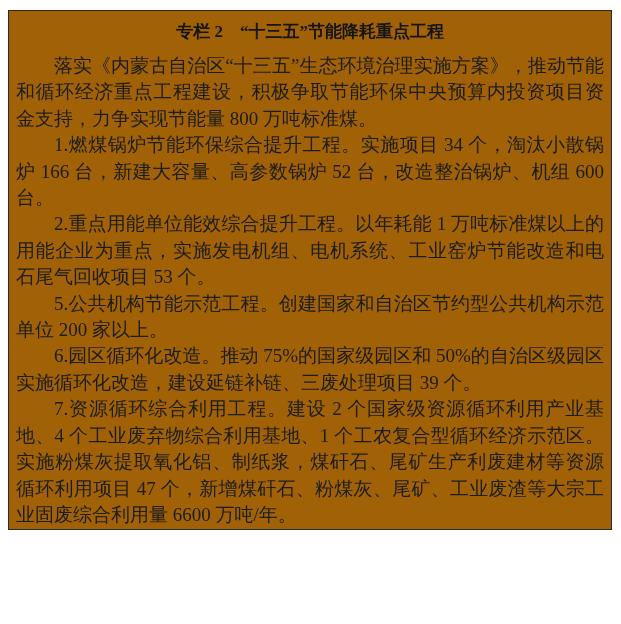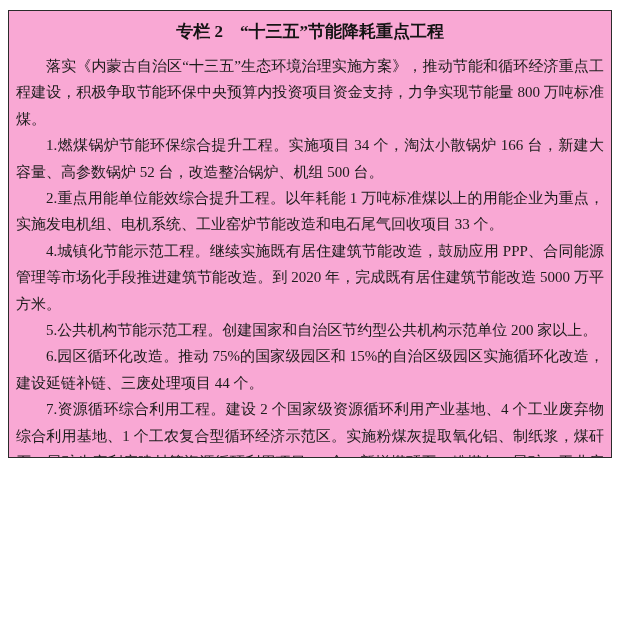--- a/index.html
+++ b/index.html
@@ -12,59 +12,58 @@
     background: #ffffff;
     position: relative;
     overflow: hidden;
     font-family: "Liberation Serif", "DejaVu Serif", serif;
   }
   .panel {
     position: absolute;
     left: 8px;
     top: 10px;
     width: 604px;
-    height: 448px;
+    height: 520px;
     box-sizing: border-box;
     border: 1.7px solid #2b2b2b;
-    background: #f9a8d4;
+    background: #a16207;
     padding: 7px 7px 0 7px;
     color: #1c1c1c;
     overflow: hidden;
   }
   .panel-title {
     margin: 0 0 7px 0;
     text-align: center;
     font-weight: bold;
     font-size: 17px;
     line-height: 28px;
     color: #141414;
   }
   .para {
     margin: 0;
-    font-size: 15px;
+    font-size: 19px;
     line-height: 26.4px;
     text-align: justify;
     text-justify: inter-ideograph;
     text-indent: 2em;
     word-break: break-all;
   }
 </style>
 </head>
 <body>
 
 <div class="panel">
   <h2 class="panel-title">专栏 2　“十三五”节能降耗重点工程</h2>
 
   <p class="para">落实《内蒙古自治区“十三五”生态环境治理实施方案》，推动节能和循环经济重点工程建设，积极争取节能环保中央预算内投资项目资金支持，力争实现节能量 800 万吨标准煤。</p>
 
-  <p class="para">1.燃煤锅炉节能环保综合提升工程。实施项目 34 个，淘汰小散锅炉 166 台，新建大容量、高参数锅炉 52 台，改造整治锅炉、机组 500 台。</p>
+  <p class="para">1.燃煤锅炉节能环保综合提升工程。实施项目 34 个，淘汰小散锅炉 166 台，新建大容量、高参数锅炉 52 台，改造整治锅炉、机组 600 台。</p>
 
-  <p class="para">2.重点用能单位能效综合提升工程。以年耗能 1 万吨标准煤以上的用能企业为重点，实施发电机组、电机系统、工业窑炉节能改造和电石尾气回收项目 33 个。</p>
+  <p class="para">2.重点用能单位能效综合提升工程。以年耗能 1 万吨标准煤以上的用能企业为重点，实施发电机组、电机系统、工业窑炉节能改造和电石尾气回收项目 53 个。</p>
 
 
-  <p class="para">4.城镇化节能示范工程。继续实施既有居住建筑节能改造，鼓励应用 PPP、合同能源管理等市场化手段推进建筑节能改造。到 2020 年，完成既有居住建筑节能改造 5000 万平方米。</p>
 
   <p class="para">5.公共机构节能示范工程。创建国家和自治区节约型公共机构示范单位 200 家以上。</p>
 
-  <p class="para">6.园区循环化改造。推动 75%的国家级园区和 15%的自治区级园区实施循环化改造，建设延链补链、三废处理项目 44 个。</p>
+  <p class="para">6.园区循环化改造。推动 75%的国家级园区和 50%的自治区级园区实施循环化改造，建设延链补链、三废处理项目 39 个。</p>
 
-  <p class="para">7.资源循环综合利用工程。建设 2 个国家级资源循环利用产业基地、4 个工业废弃物综合利用基地、1 个工农复合型循环经济示范区。实施粉煤灰提取氧化铝、制纸浆，煤矸石、尾矿生产利废建材等资源循环利用项目 57 个，新增煤矸石、粉煤灰、尾矿、工业废渣等大宗工业固废综合利用量 6600 万吨/年。</p>
+  <p class="para">7.资源循环综合利用工程。建设 2 个国家级资源循环利用产业基地、4 个工业废弃物综合利用基地、1 个工农复合型循环经济示范区。实施粉煤灰提取氧化铝、制纸浆，煤矸石、尾矿生产利废建材等资源循环利用项目 47 个，新增煤矸石、粉煤灰、尾矿、工业废渣等大宗工业固废综合利用量 6600 万吨/年。</p>
 </div>
 
 </body></html>

